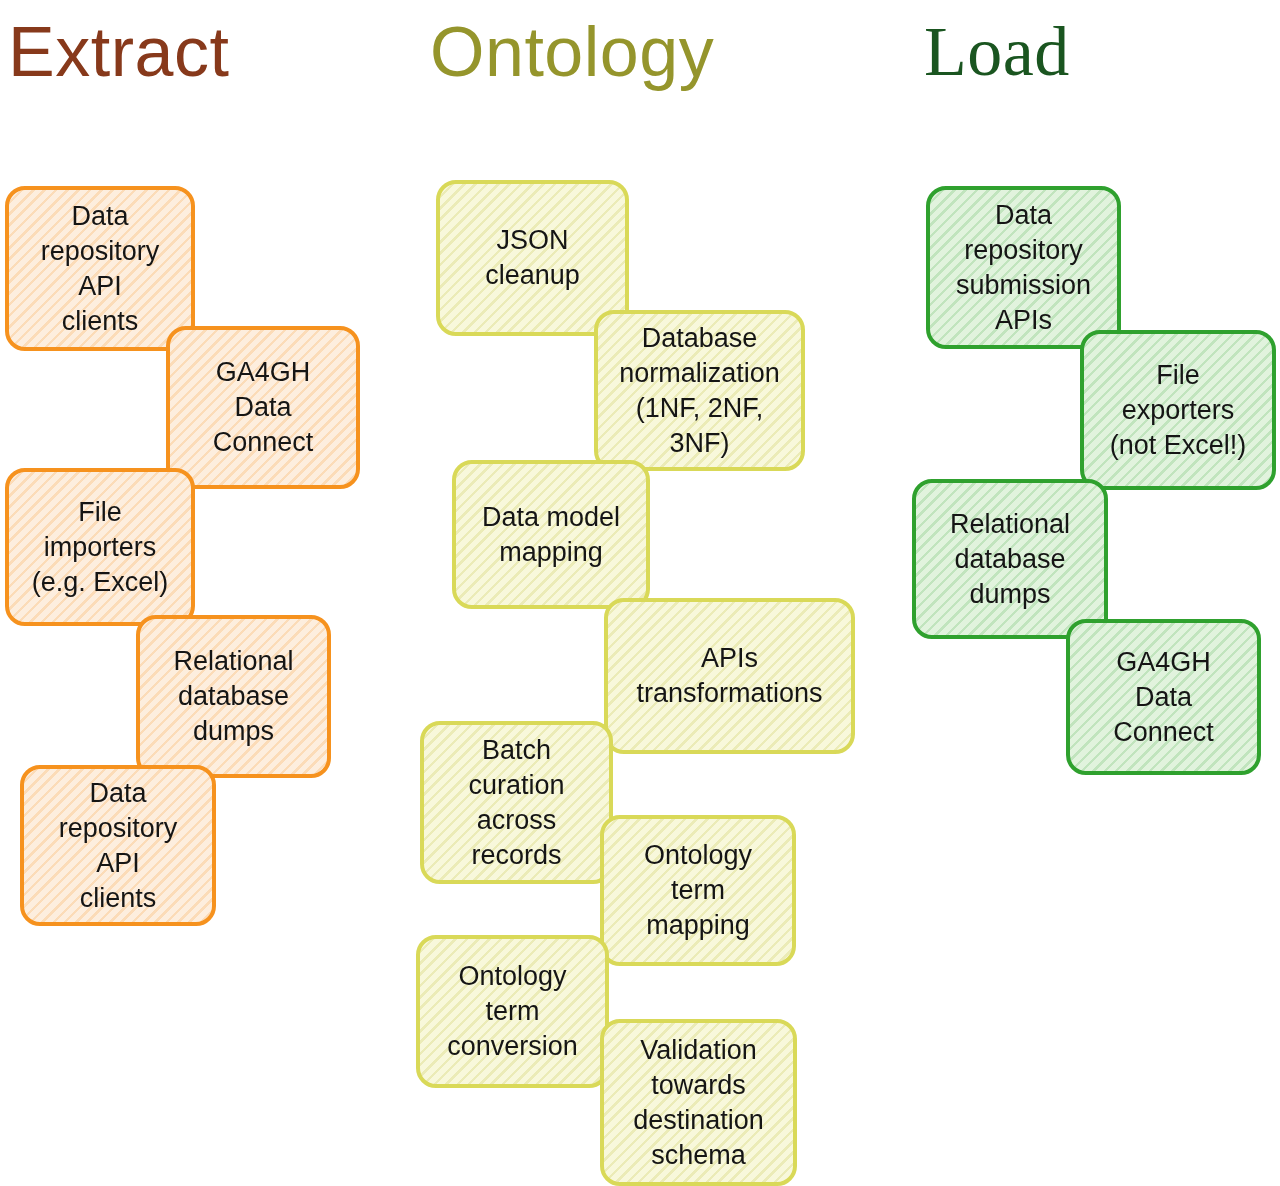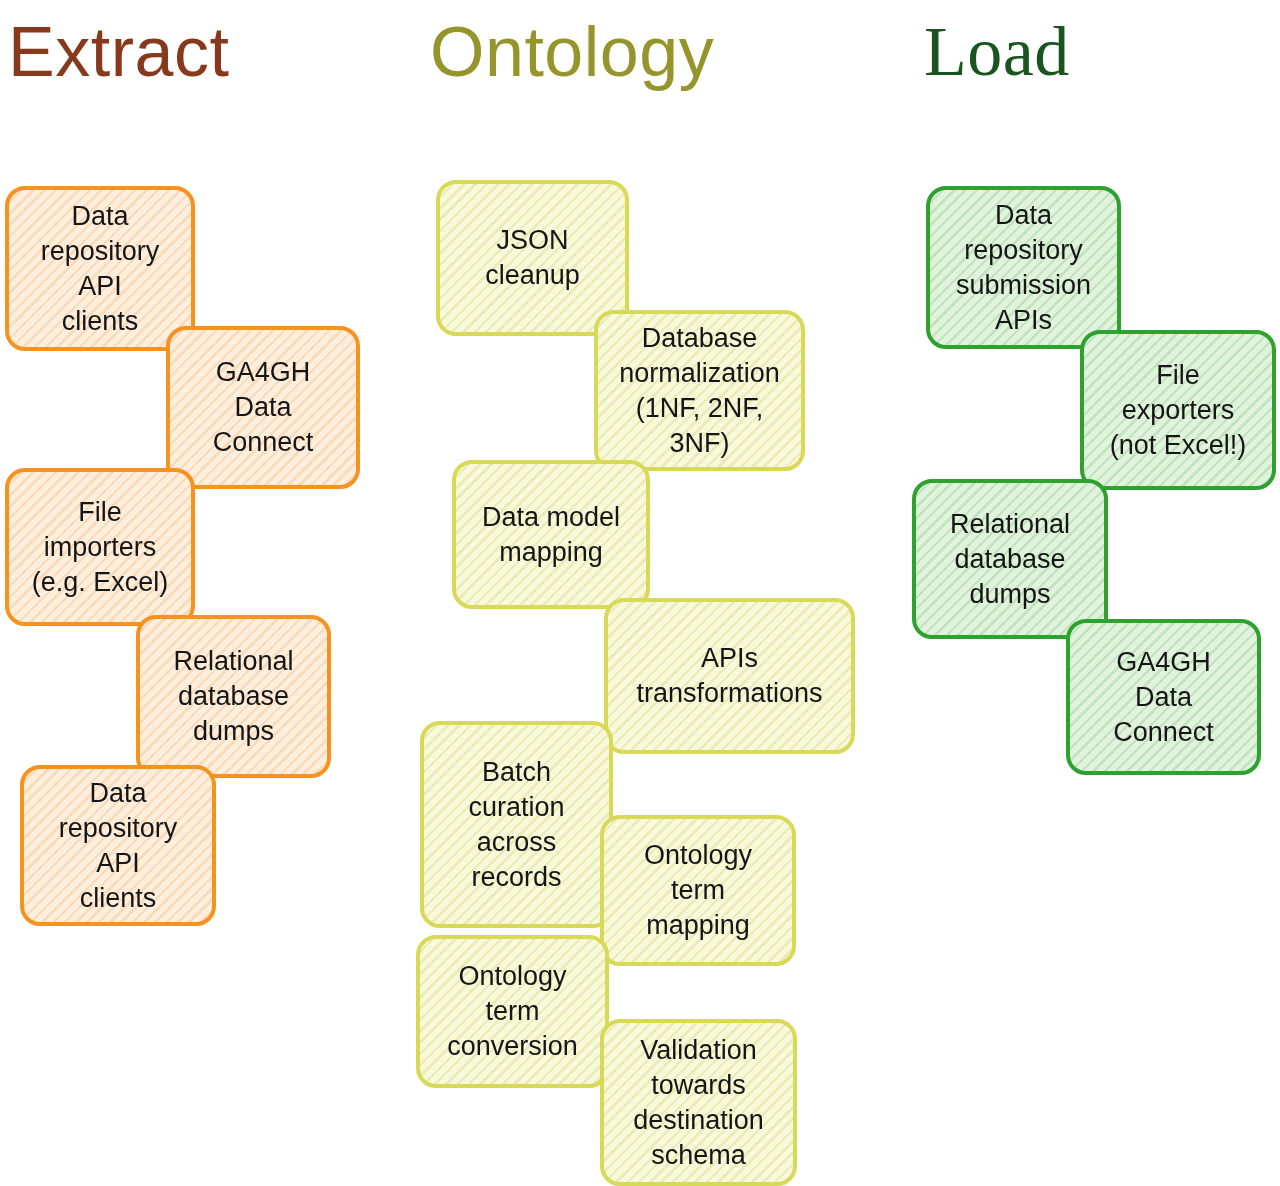--- a/index.html
+++ b/index.html
@@ -116,21 +116,21 @@
 3NF)</span>
   </div>
   <div class="box transform" style="left:452px; top:460px; width:198px; height:149px;">
     <span class="label">Data model
 mapping</span>
   </div>
   <div class="box transform" style="left:604px; top:598px; width:251px; height:156px;">
     <span class="label">APIs
 transformations</span>
   </div>
-  <div class="box transform" style="left:420px; top:721px; width:193px; height:207px;">
+  <div class="box transform" style="left:420px; top:721px; width:193px; height:163px;">
     <span class="label">Batch
 curation
 across
 records</span>
   </div>
   <div class="box transform" style="left:600px; top:815px; width:196px; height:151px;">
     <span class="label">Ontology
 term
 mapping</span>
   </div>

